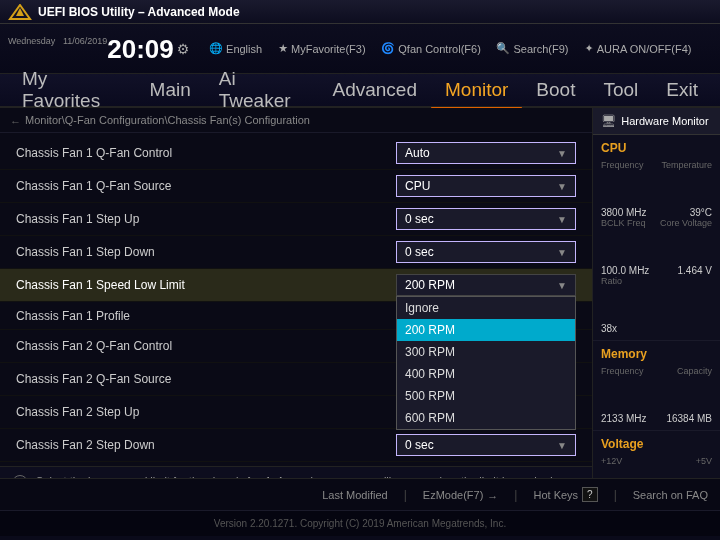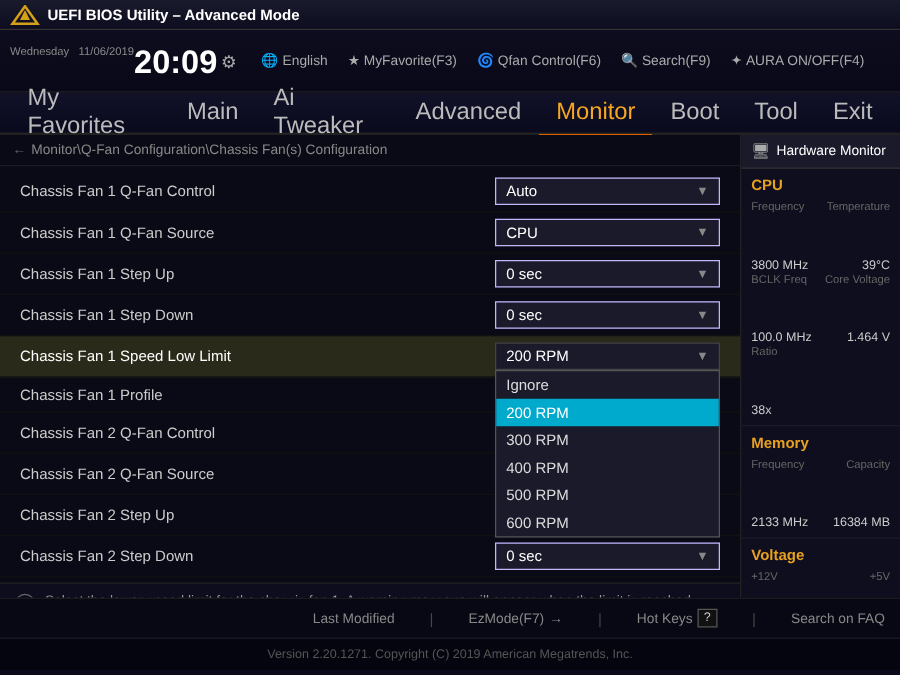--- a/index.html
+++ b/index.html
@@ -281,21 +281,21 @@
 
     
     .bottom-bar {
       background: #080814;
       border-top: 1px solid #222;
       height: 32px;
       display: flex;
       align-items: center;
       justify-content: flex-end;
       padding: 0 12px;
-      gap: 28px;
+      gap: 16px;
     }
     .bottom-item {
       color: #888;
       font-size: 11px;
       display: flex;
       align-items: center;
       gap: 4px;
     }
     .bottom-divider {
       color: #444;

